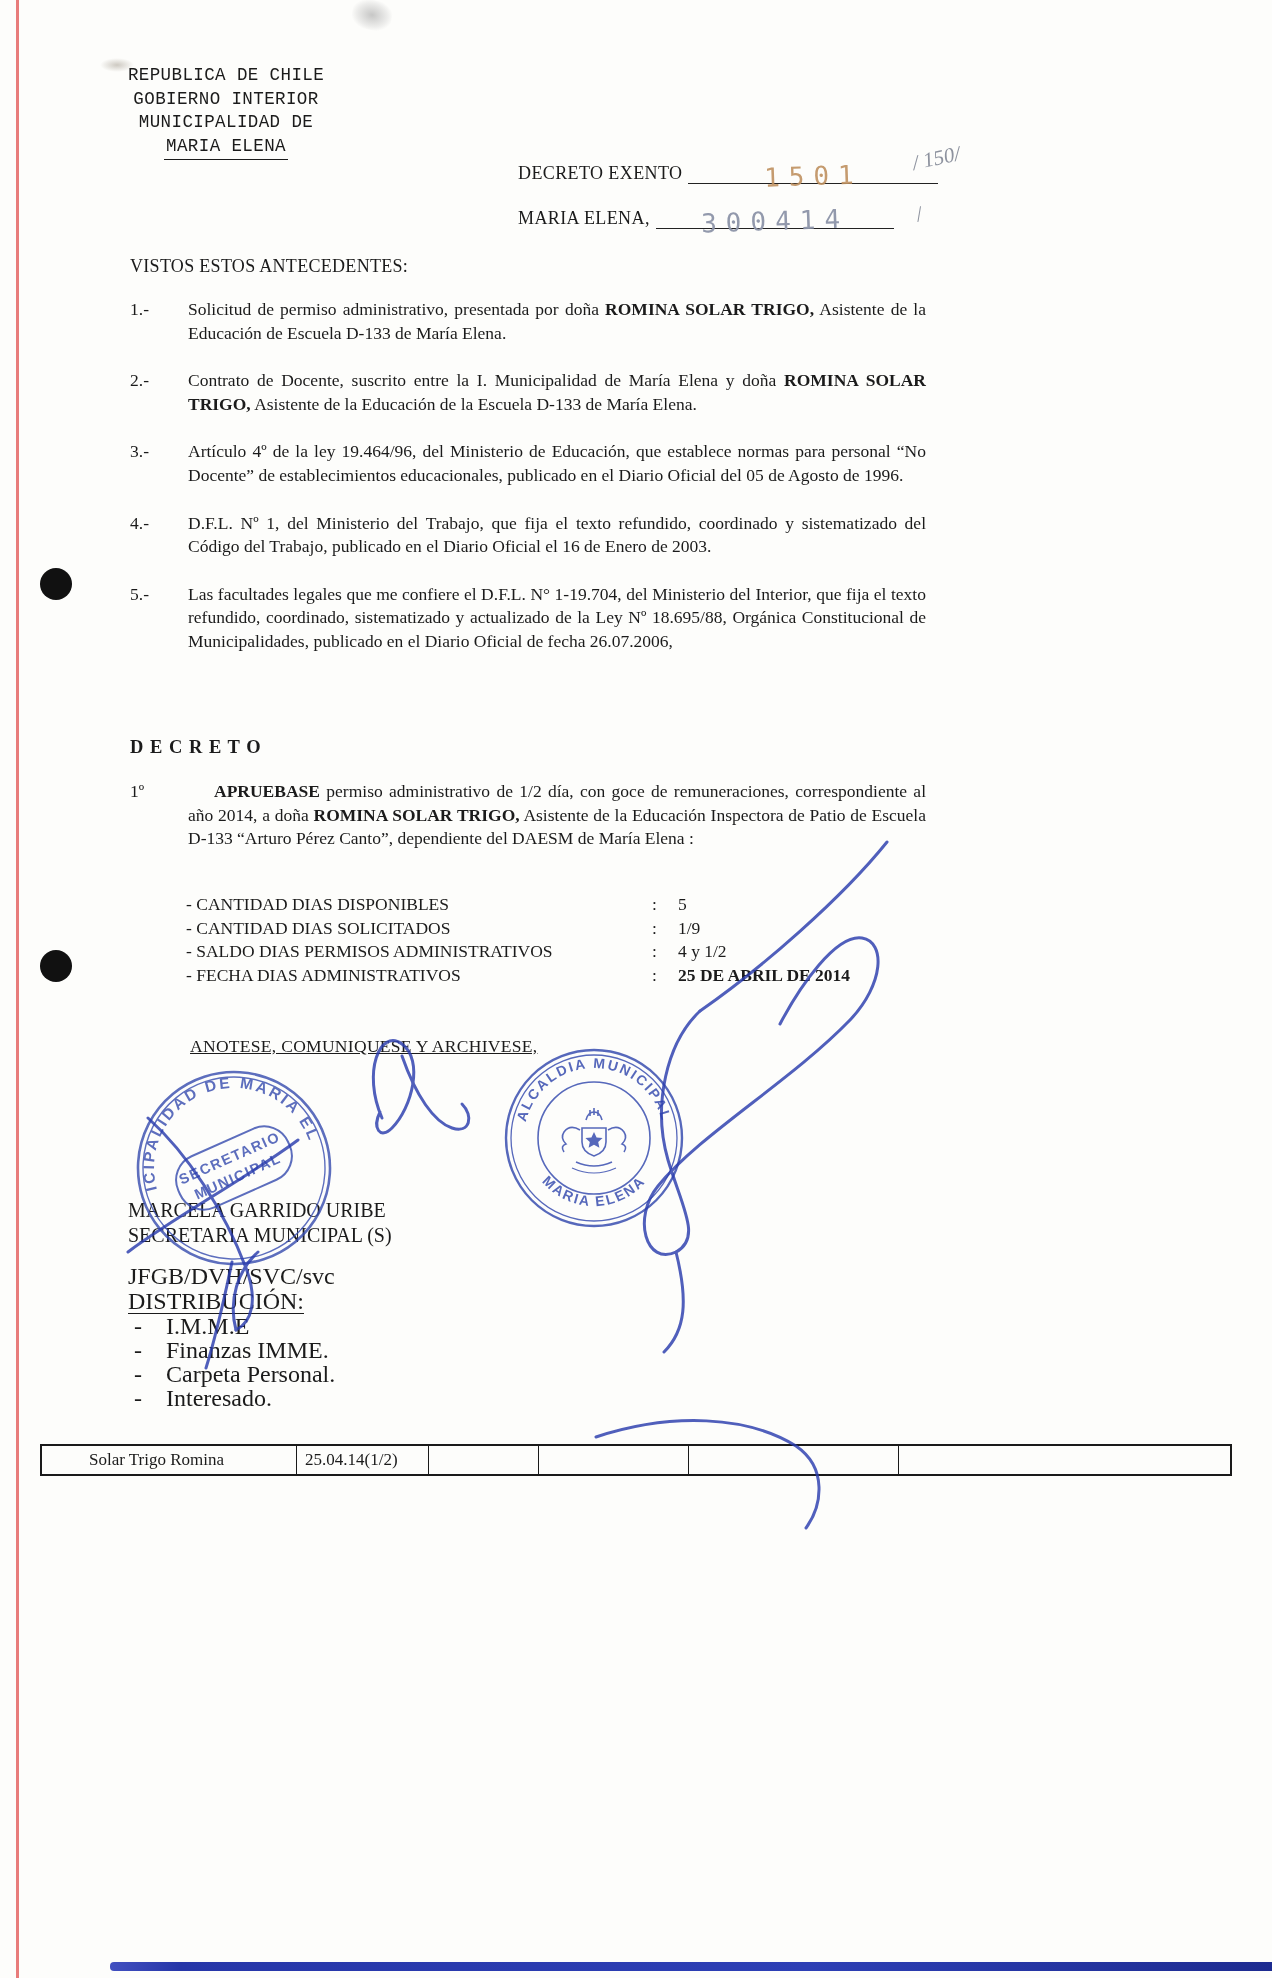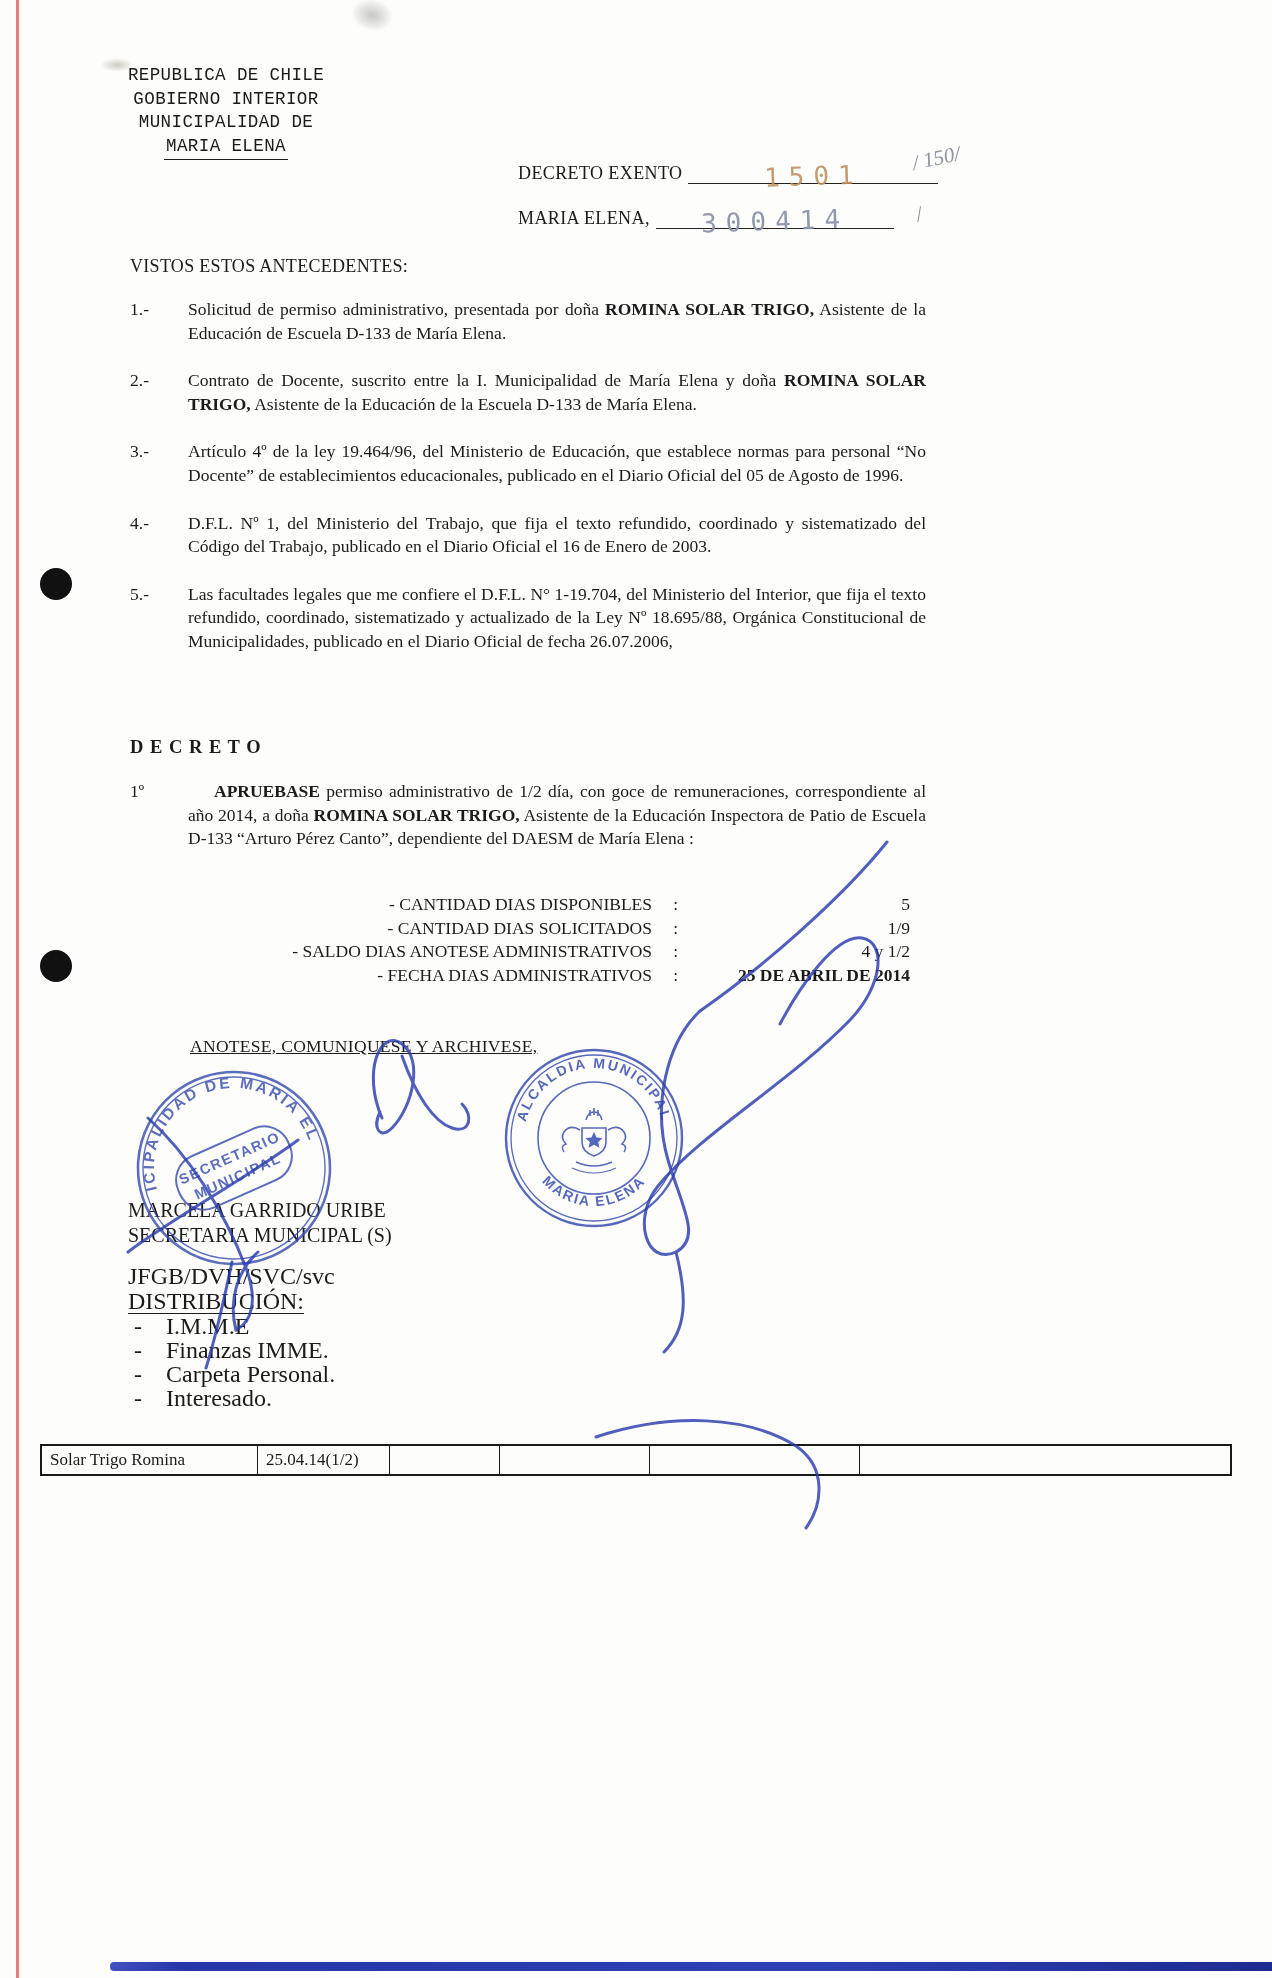--- a/index.html
+++ b/index.html
@@ -38,36 +38,36 @@
   .item { display:flex; margin-bottom:24px; font-size:17.5px; line-height:23.6px; }
   .item .num { width:58px; flex:none; }
   .item .txt { width:738px; text-align:justify; }
 
   .decreto-title { left:130px; top:737px; font-size:18.5px; font-weight:bold; letter-spacing:1px; }
 
   .decree-item { left:130px; top:780px; }
   .decree-item .txt { text-indent:26px; }
 
   .details { left:186px; top:893px; width:724px; font-size:17.5px; line-height:23.6px; }
-  .drow { display:flex;text-align:right; }
+  .drow { display:flex; }
   .drow .dlabel { width:466px; flex:none; }
   .drow .dsep { width:26px; flex:none; }
   .drow .dval { flex:1; }
 
   .anotese { left:190px; top:1036px; font-size:17.5px; letter-spacing:.3px;text-decoration:underline; }
 
   .sig-right { left:532px; top:1118px; width:398px; text-align:center; font-size:17.5px; line-height:24px; }
   .sig-left  { left:128px; top:1198px; font-size:20px; line-height:25px; }
 
   .footerblk { left:128px; top:1264px; font-size:24px; line-height:24px; }
   .footerblk .distrib { display:inline-block; border-bottom:1.6px solid #1b1b1b; margin-top:1px; }
   .dist-item { display:flex; }
   .dist-item .bullet { width:38px; flex:none; padding-left:6px; }
 
-  .btable { left:40px; top:1444px; width:1192px; height:32px; display:flex; border:2px solid #1a1a1a; font-size:17px; background:transparent; }
+  .btable { left:40px; top:1444px; width:1192px; height:32px; display:flex; border:2px solid #1a1a1a; font-size:17px; background:transparent;padding-left:39px; }
   .bcell { border-right:1.6px solid #1a1a1a; padding:4px 8px 0 8px; overflow:hidden; white-space:nowrap; }
   .bcell:last-child { border-right:none; }
   .bc0 { width:216px; } .bc1 { width:132px; } .bc2 { width:110px; } .bc3 { width:150px; } .bc4 { width:210px; } .bc5 { flex:1; }
 
   .stamp-svg text, .stamp-svg textPath { font-family:"Liberation Sans", sans-serif; font-weight:bold; }
 
   .sig-overlay { left:0; top:0; width:1272px; height:1978px; pointer-events:none; }
 </style>
 </head>
 <body>
@@ -137,21 +137,21 @@
       <span class="dlabel">- CANTIDAD DIAS DISPONIBLES</span>
         <span class="dsep">:</span>
         <span class="dval">5</span>
     </div>
     <div class="drow">
       <span class="dlabel">- CANTIDAD DIAS SOLICITADOS</span>
         <span class="dsep">:</span>
         <span class="dval">1/9</span>
     </div>
     <div class="drow">
-      <span class="dlabel">- SALDO DIAS ANOTESE ADMINISTRATIVOS</span>
+      <span class="dlabel">- SALDO DIAS PERMISOS ADMINISTRATIVOS</span>
         <span class="dsep">:</span>
         <span class="dval">4 y 1/2</span>
     </div>
     <div class="drow">
       <span class="dlabel">- FECHA DIAS ADMINISTRATIVOS</span>
         <span class="dsep">:</span>
         <span class="dval bold" style="font-weight:bold">25 DE ABRIL DE 2014</span>
     </div>
   </div>
 

